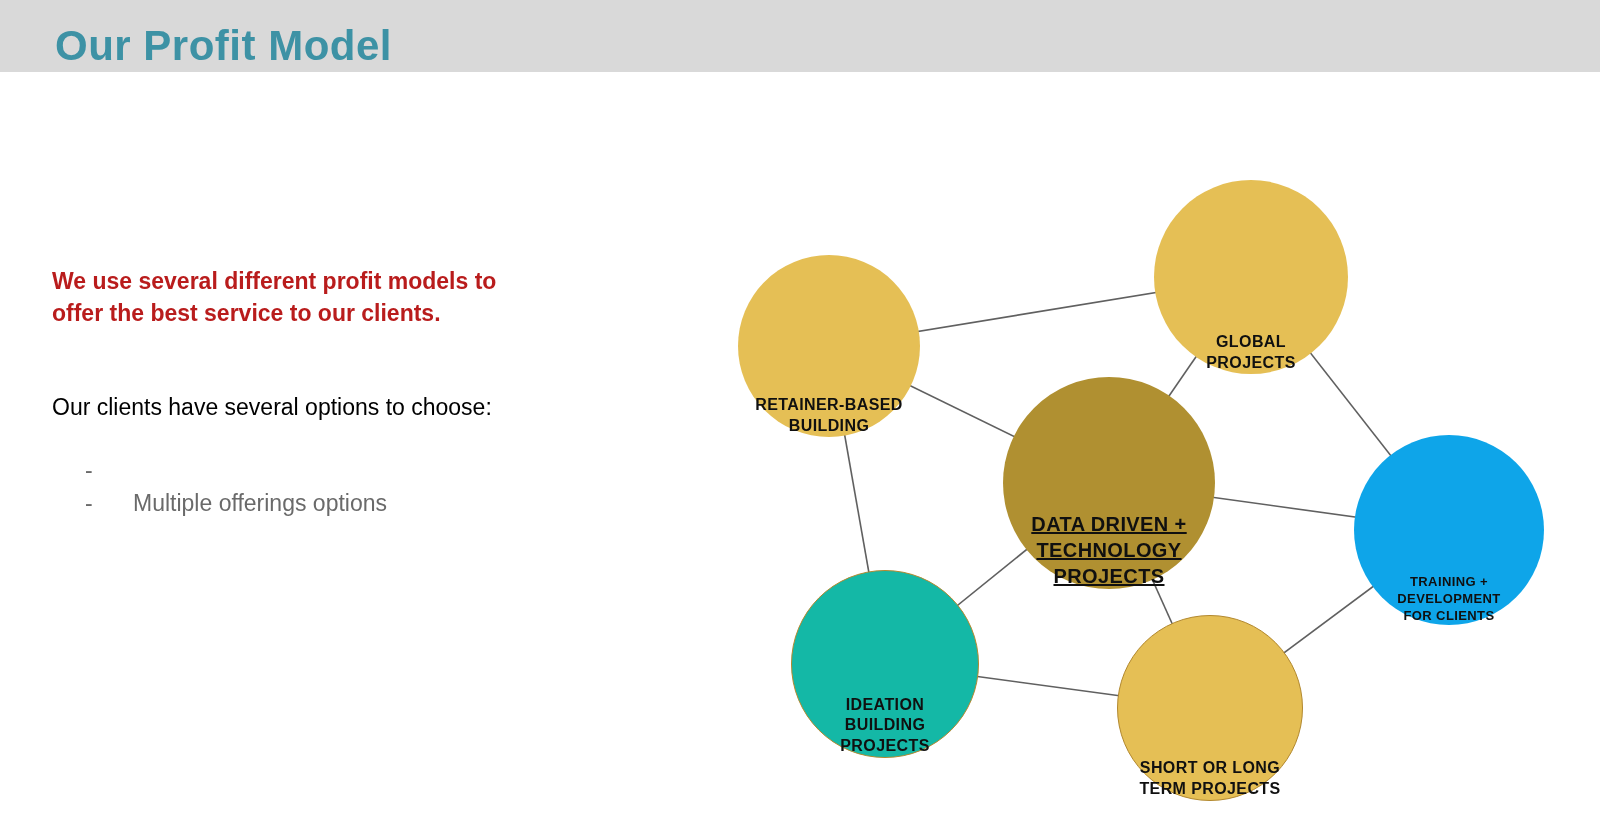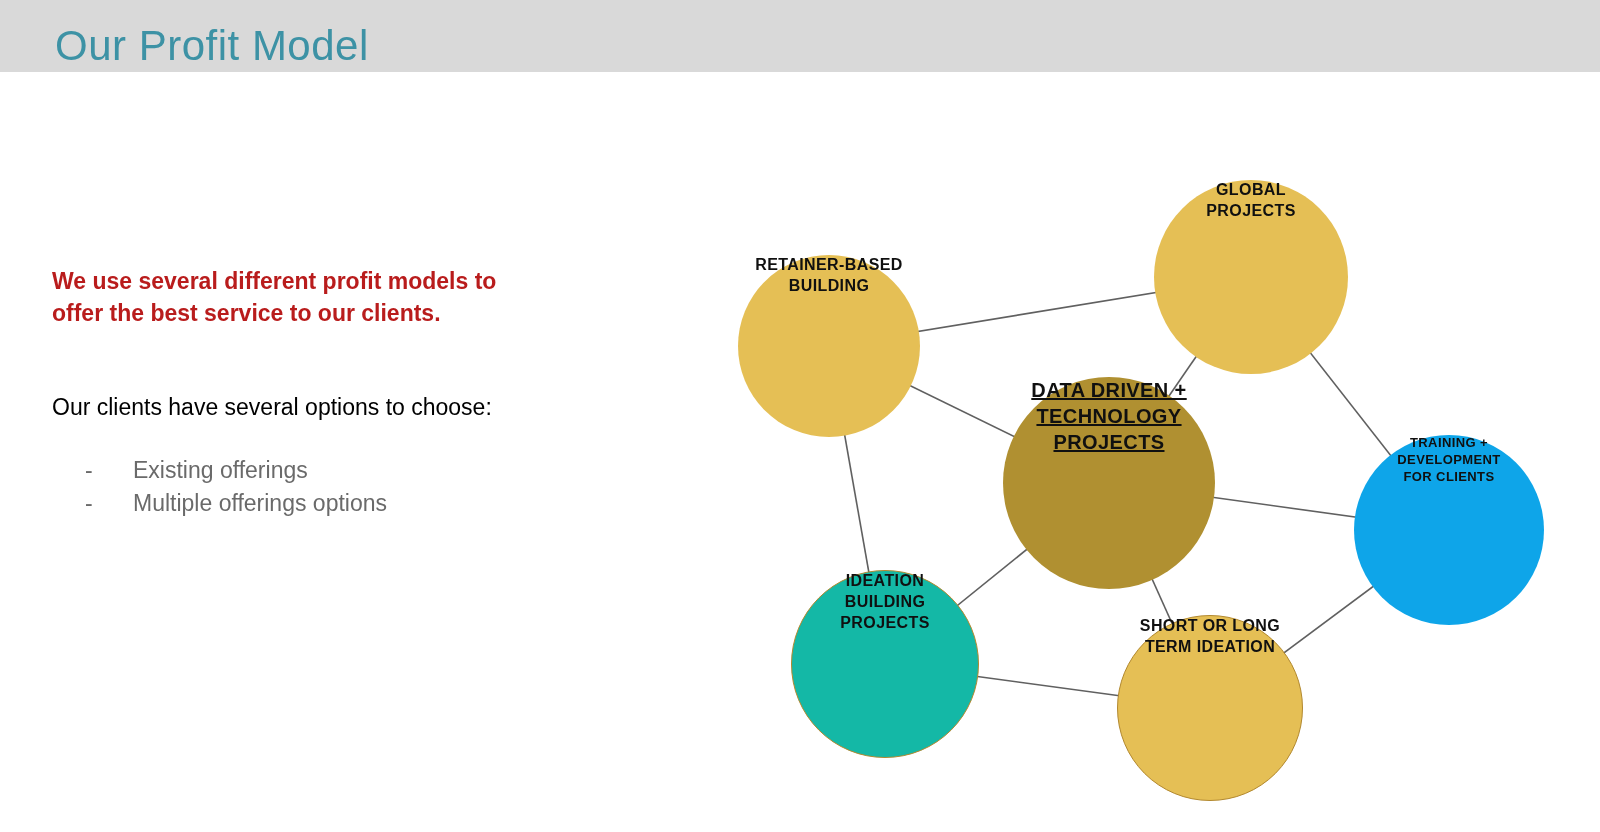--- a/index.html
+++ b/index.html
@@ -21,21 +21,21 @@
     left: 0; top: 0;
     width: 1600px;
     height: 72px;
     background: #d9d9d9;
   }
   .page-title {
     position: absolute;
     left: 55px;
     top: 22px;
     font-size: 42px;
-    font-weight: normal;
+    font-weight: bold;
     letter-spacing: 0.5px;
     color: #3d92a5;
     white-space: nowrap;
   }
   .intro-bold {
     position: absolute;
     left: 52px;
     top: 266px;
     width: 620px;
     font-size: 23px;
@@ -66,21 +66,21 @@
   svg.edges {
     position: absolute;
     left: 0; top: 0;
     width: 1600px;
     height: 832px;
   }
   .node {
     position: absolute;
     border-radius: 50%;
     display: flex;
-    align-items: flex-start;
+    align-items: flex-end;
     justify-content: center;
     text-align: center;
     font-weight: bold;
     line-height: 1.3;
     letter-spacing: 0.4px;
     white-space: pre-line;
     box-sizing: border-box;
     color: #101010;
   }
 </style>
@@ -92,21 +92,20 @@
   <div class="header-band"></div>
   <div class="page-title">Our Profit Model</div>
 
   <div class="intro-bold">We use several different profit models to
 offer the best service to our clients.</div>
   <div class="subtitle">Our clients have several options to choose:</div>
 
   <div class="bullets">
     <div class="bullet-row">
       <span class="bullet-dash">-</span>
-      <span>Existing offerings</span>
     </div>
     <div class="bullet-row">
       <span class="bullet-dash">-</span>
       <span>Multiple offerings options</span>
     </div>
   </div>
 
   <svg class="edges" xmlns="http://www.w3.org/2000/svg">
       <line x1="1109" y1="483" x2="829" y2="346" stroke="#606060" stroke-width="1.6"></line>
       <line x1="1109" y1="483" x2="1251" y2="277" stroke="#606060" stroke-width="1.6"></line>
@@ -127,16 +126,16 @@
 BUILDING</span></div>
       <div class="node" style="left: 1154px; top: 180px; width: 194px; height: 194px; background: rgb(229, 191, 85); font-size: 16px;"><span>GLOBAL
 PROJECTS</span></div>
       <div class="node" style="left: 1354px; top: 435px; width: 190px; height: 190px; background: #0ea5e9; font-size: 13px;"><span>TRAINING +
 DEVELOPMENT
 FOR CLIENTS</span></div>
       <div class="node" style="left: 791px; top: 570px; width: 188px; height: 188px; background: #14b8a6; font-size: 16px; border: 1.5px solid rgb(178, 136, 46);"><span>IDEATION
 BUILDING
 PROJECTS</span></div>
       <div class="node" style="left: 1117px; top: 615px; width: 186px; height: 186px; background: rgb(229, 191, 85); font-size: 16px; border: 1.5px solid rgb(178, 136, 46);"><span>SHORT OR LONG
-TERM IDEATION</span></div>
+TERM PROJECTS</span></div>
     </div>
 
 </div>
 
 </body></html>

